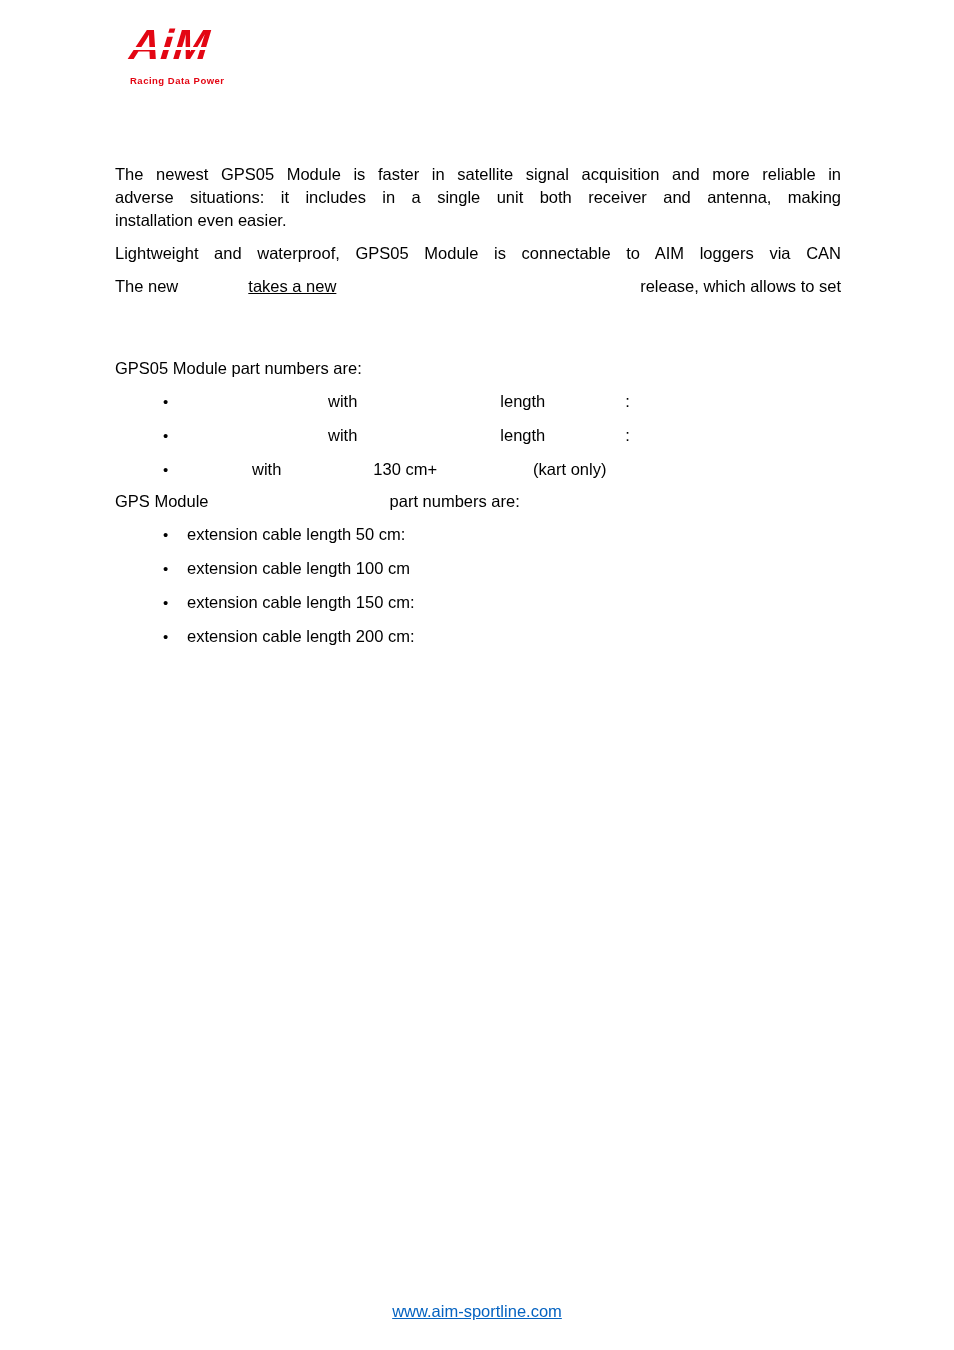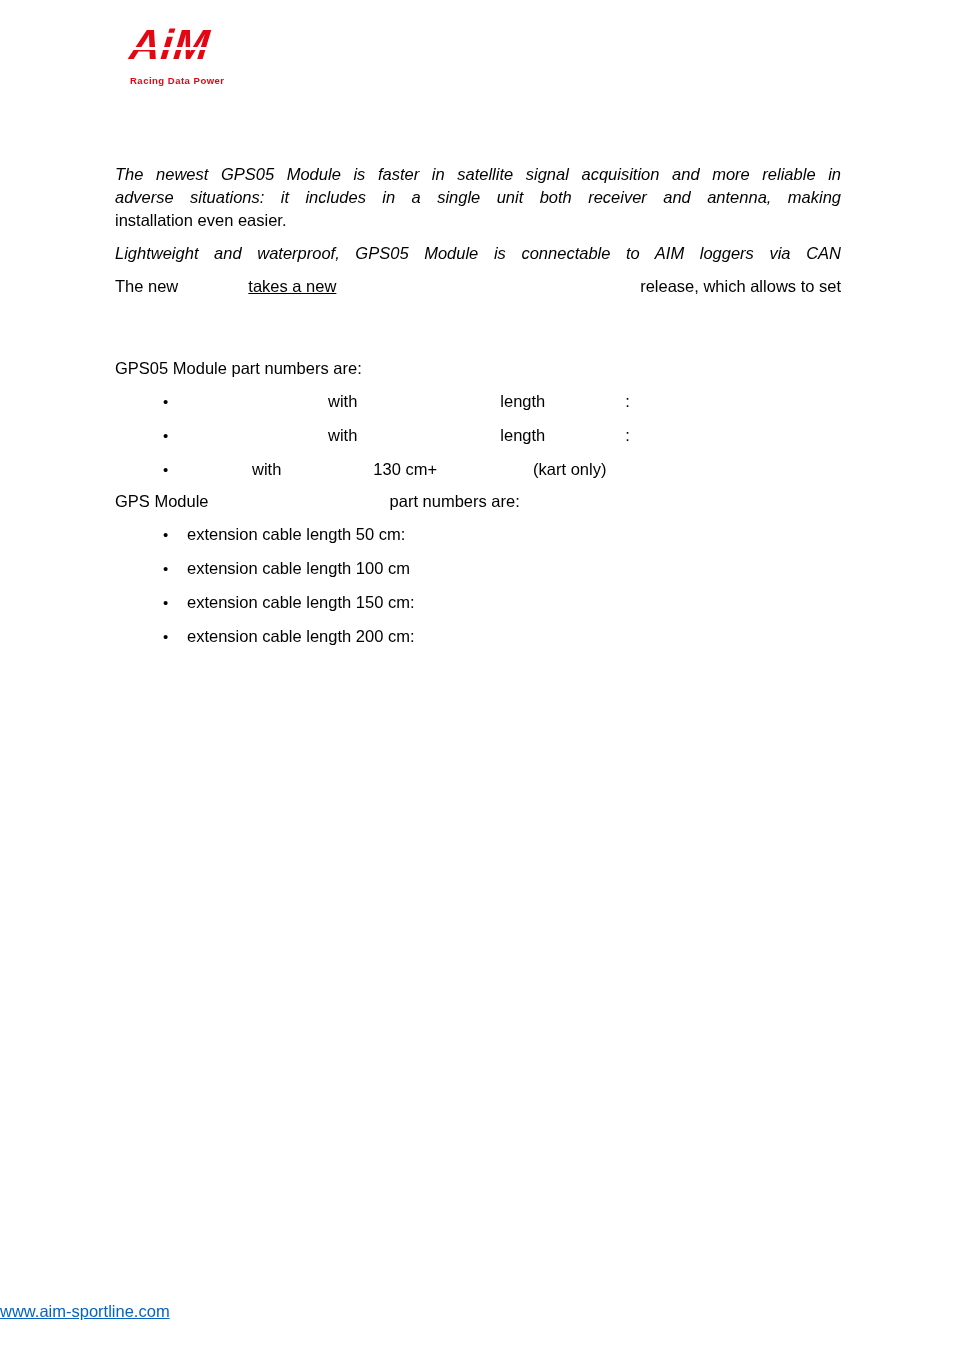--- a/index.html
+++ b/index.html
@@ -29,21 +29,21 @@
     letter-spacing:0.5px; white-space:nowrap;
   }
 
   
   .content {
     position:absolute; left:115px; top:163px; width:726px;
     font-size:16.5px; line-height:23px;
   }
   .para { margin-bottom:10px; }
   .line { display:block; white-space:nowrap; }
-  .j { text-align:justify; text-align-last:justify;font-style:italic; }
+  .j { text-align:justify; text-align-last:justify; }
   .gapline { display:flex; align-items:baseline; }
   .gapline .seg { white-space:nowrap; }
   .seg-mid { margin-left:70px;text-decoration:underline; }
   .seg-end { margin-left:auto; }
 
   
   .list-intro { white-space:nowrap; }
   .intro-1 { margin-top:59px; }
   .intro-2 { margin-top:9px; display:flex; align-items:center; }
   .intro-2 .seg2 { margin-left:181px; }
@@ -51,21 +51,21 @@
   ul.blist li {
     display:flex; align-items:baseline;
     padding-left:48px; margin-bottom:11px; white-space:nowrap;
   }
   ul.blist li:last-child { margin-bottom:0; }
   .bullet { width:24px; flex:0 0 24px; font-size:15px; }
 
   
   .footer {
     position:absolute; left:0; right:0; top:1302px;
-    text-align:left; font-size:16.5px;
+    text-align:center; font-size:16.5px;
   }
   .footer-link { color:#0563c1; text-decoration:underline; cursor:pointer; }
 </style>
 </head>
 <body>
 
 <div class="page">
 
   <header class="logo">
     <div class="logo-brand">AiM</div>

